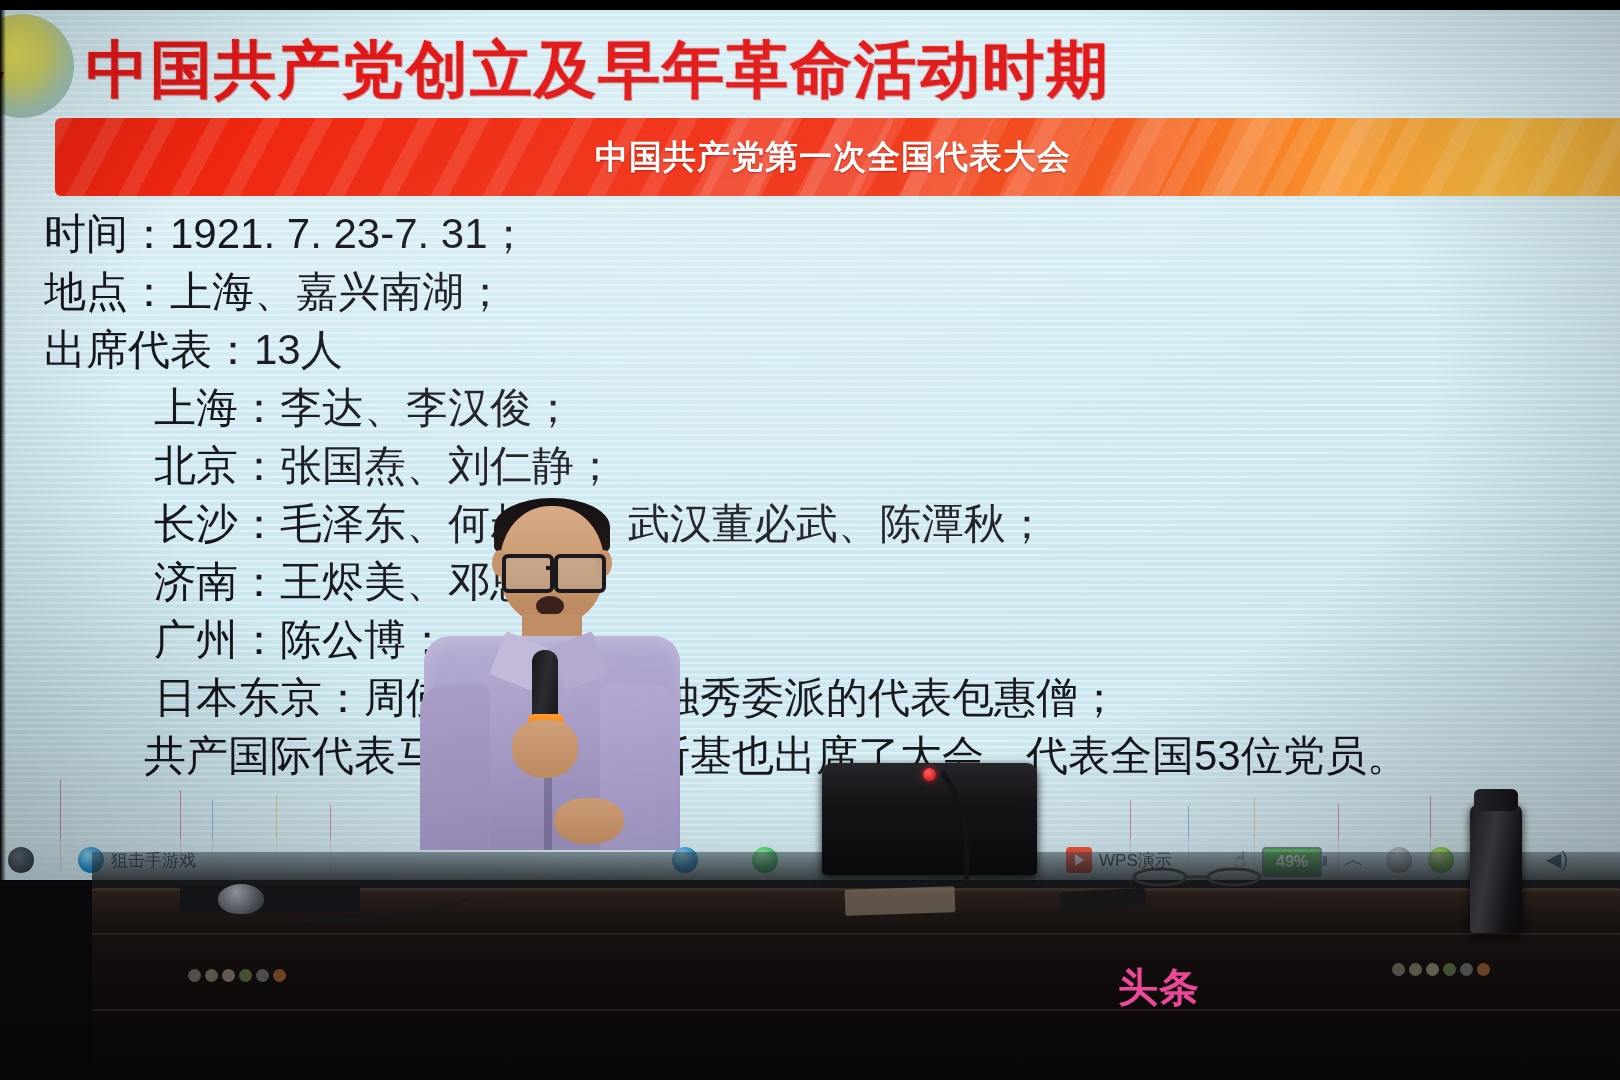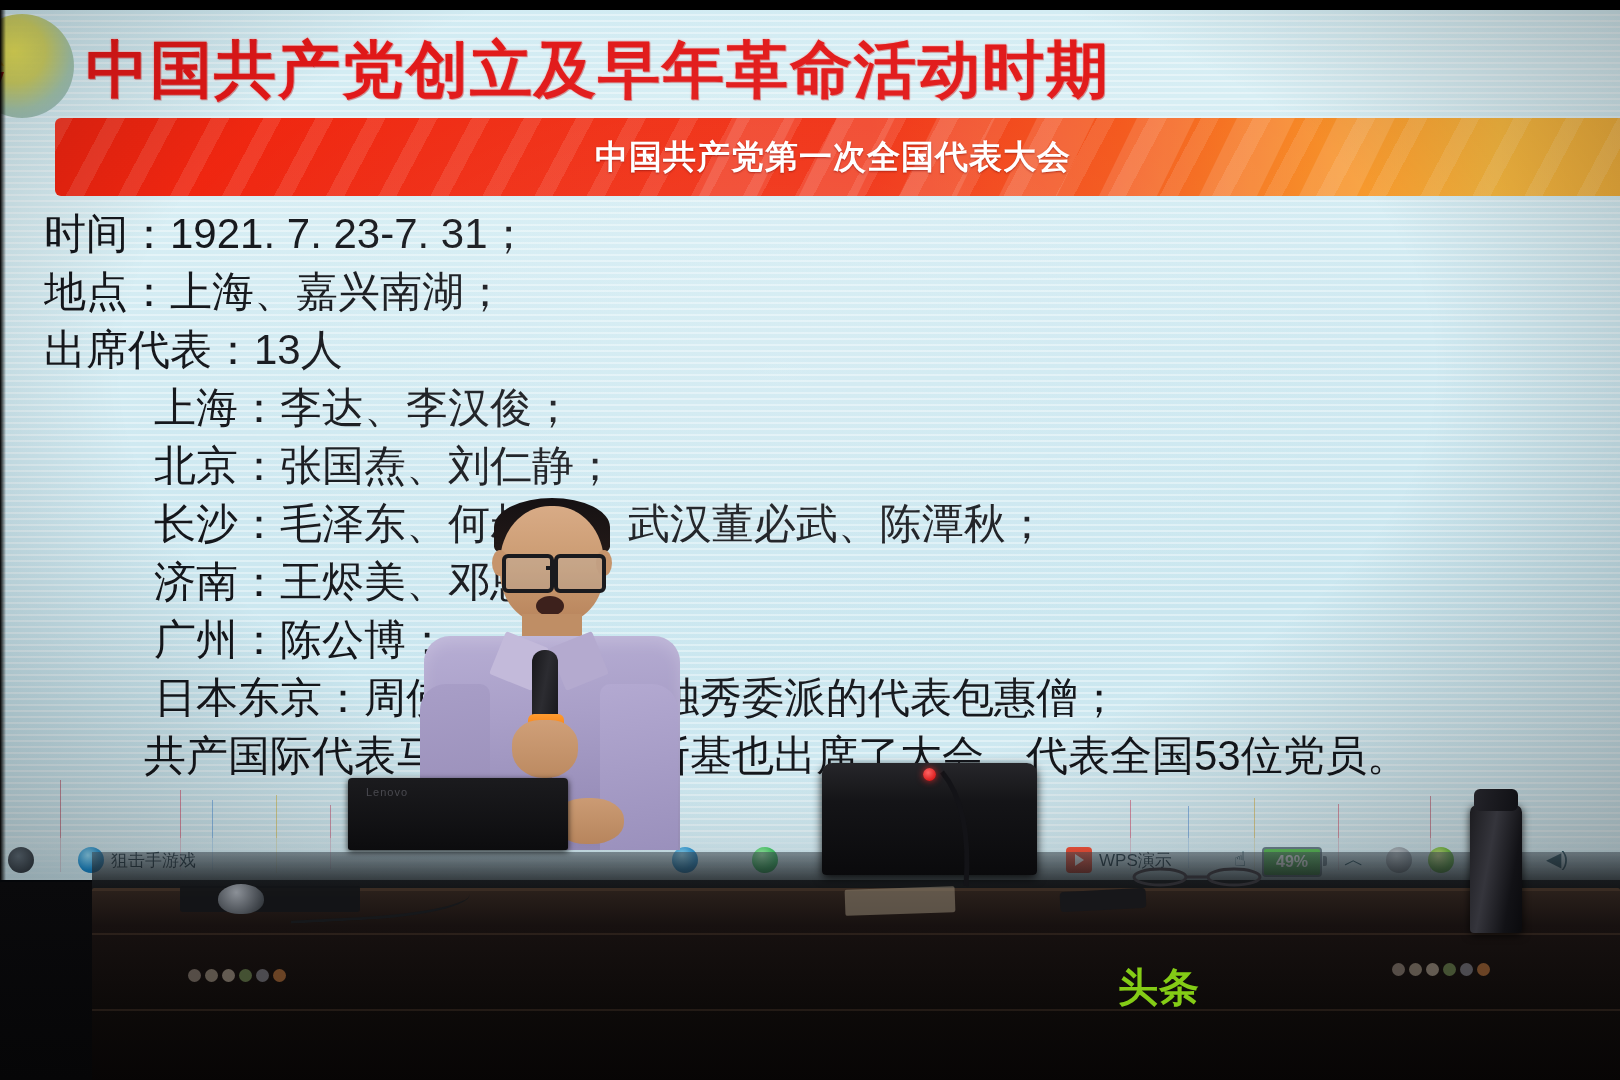--- a/index.html
+++ b/index.html
@@ -148,21 +148,21 @@
      background:linear-gradient(180deg,#cf9f78,#bc8a61);}
   #hand-low{position:absolute;left:150px;top:300px;width:70px;height:46px;border-radius:46%;
      background:linear-gradient(180deg,#cb9b74,#b7855d);}
   #arm-l{position:absolute;left:16px;top:186px;width:70px;height:166px;border-radius:26px 10px 0 0;
      background:linear-gradient(170deg,#a89ec7,#958ab5);}
   #arm-r{position:absolute;left:196px;top:186px;width:78px;height:166px;border-radius:10px 26px 0 0;
      background:linear-gradient(170deg,#b3a9d1,#9a90bc);}
 
   
   #watermark{position:absolute;left:1118px;top:958px;height:58px;display:flex;align-items:center;gap:12px;}
-  #wm-brand{font-size:40px;font-weight:700;color:#84cc16;letter-spacing:1px;line-height:48px;}
+  #wm-brand{font-size:40px;font-weight:700;color:#ec4899;letter-spacing:1px;line-height:48px;}
   #wm-handle{font-size:38px;font-weight:400;color:#f2f2f2;line-height:48px;white-space:nowrap;}
 
   
   #top-black{position:absolute;left:0;top:0;width:1620px;height:10px;background:#000;}
   #left-black{position:absolute;left:0;top:0;width:6px;height:880px;background:linear-gradient(90deg,#000,rgba(0,0,0,0));}
 </style>
 </head>
 <body>
 
 <div id="stage">
@@ -299,23 +299,20 @@
           <i style="background:#6f8a53"></i>
         <i style="background:#7e7f88"></i>
           <i style="background:#b4713a"></i>
       </div>
     </div>
   </div>
 
   <div id="mousepad"></div>
   <div id="mouse"></div>
   <div id="cable"></div>
-  <div id="laptop">
-    <span class="brand">Lenovo</span>
-  </div>
 
   <div id="chairback"></div>
   <svg id="goose" viewBox="0 0 40 118">
     <path d="M2 2 C22 26 30 62 26 116" stroke="#131317" stroke-width="5" fill="none"></path>
   </svg>
   <div id="micled"></div>
 
   <div id="glasses">
     <svg viewBox="0 0 140 22" width="140" height="22">
       <ellipse cx="30" cy="11" rx="26" ry="8" fill="none" stroke="#2b2b30" stroke-width="3"></ellipse>

